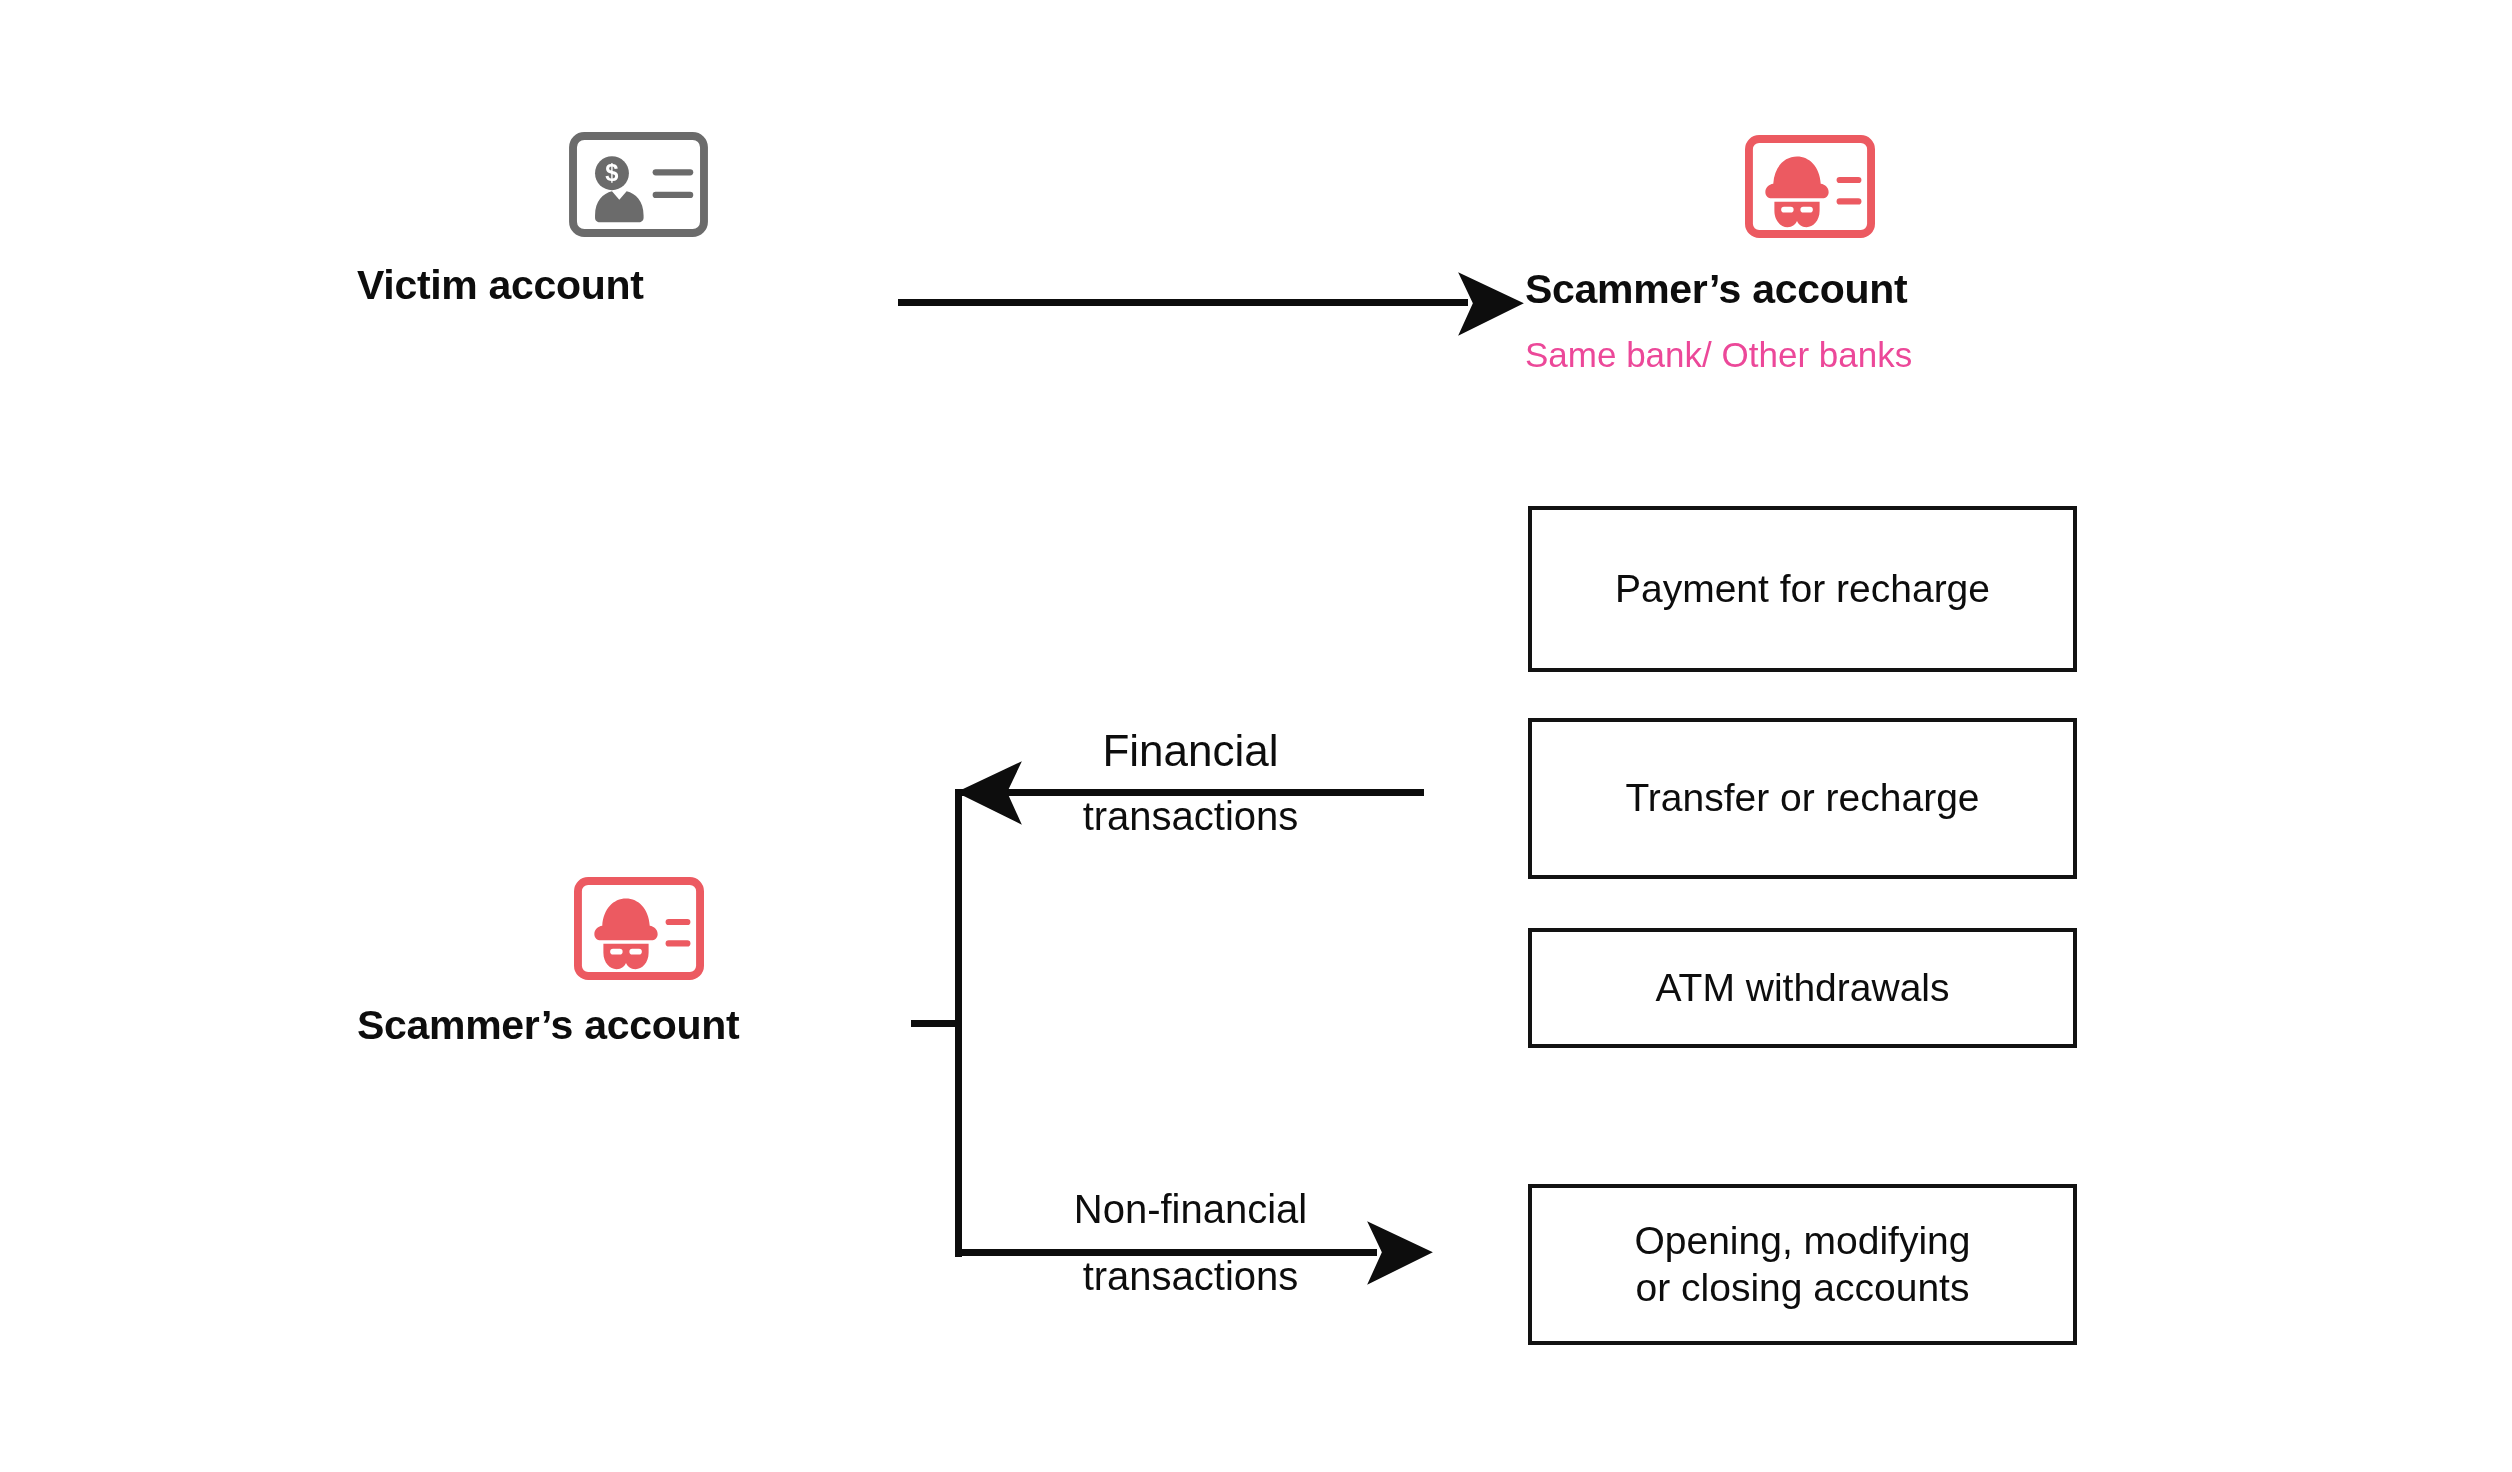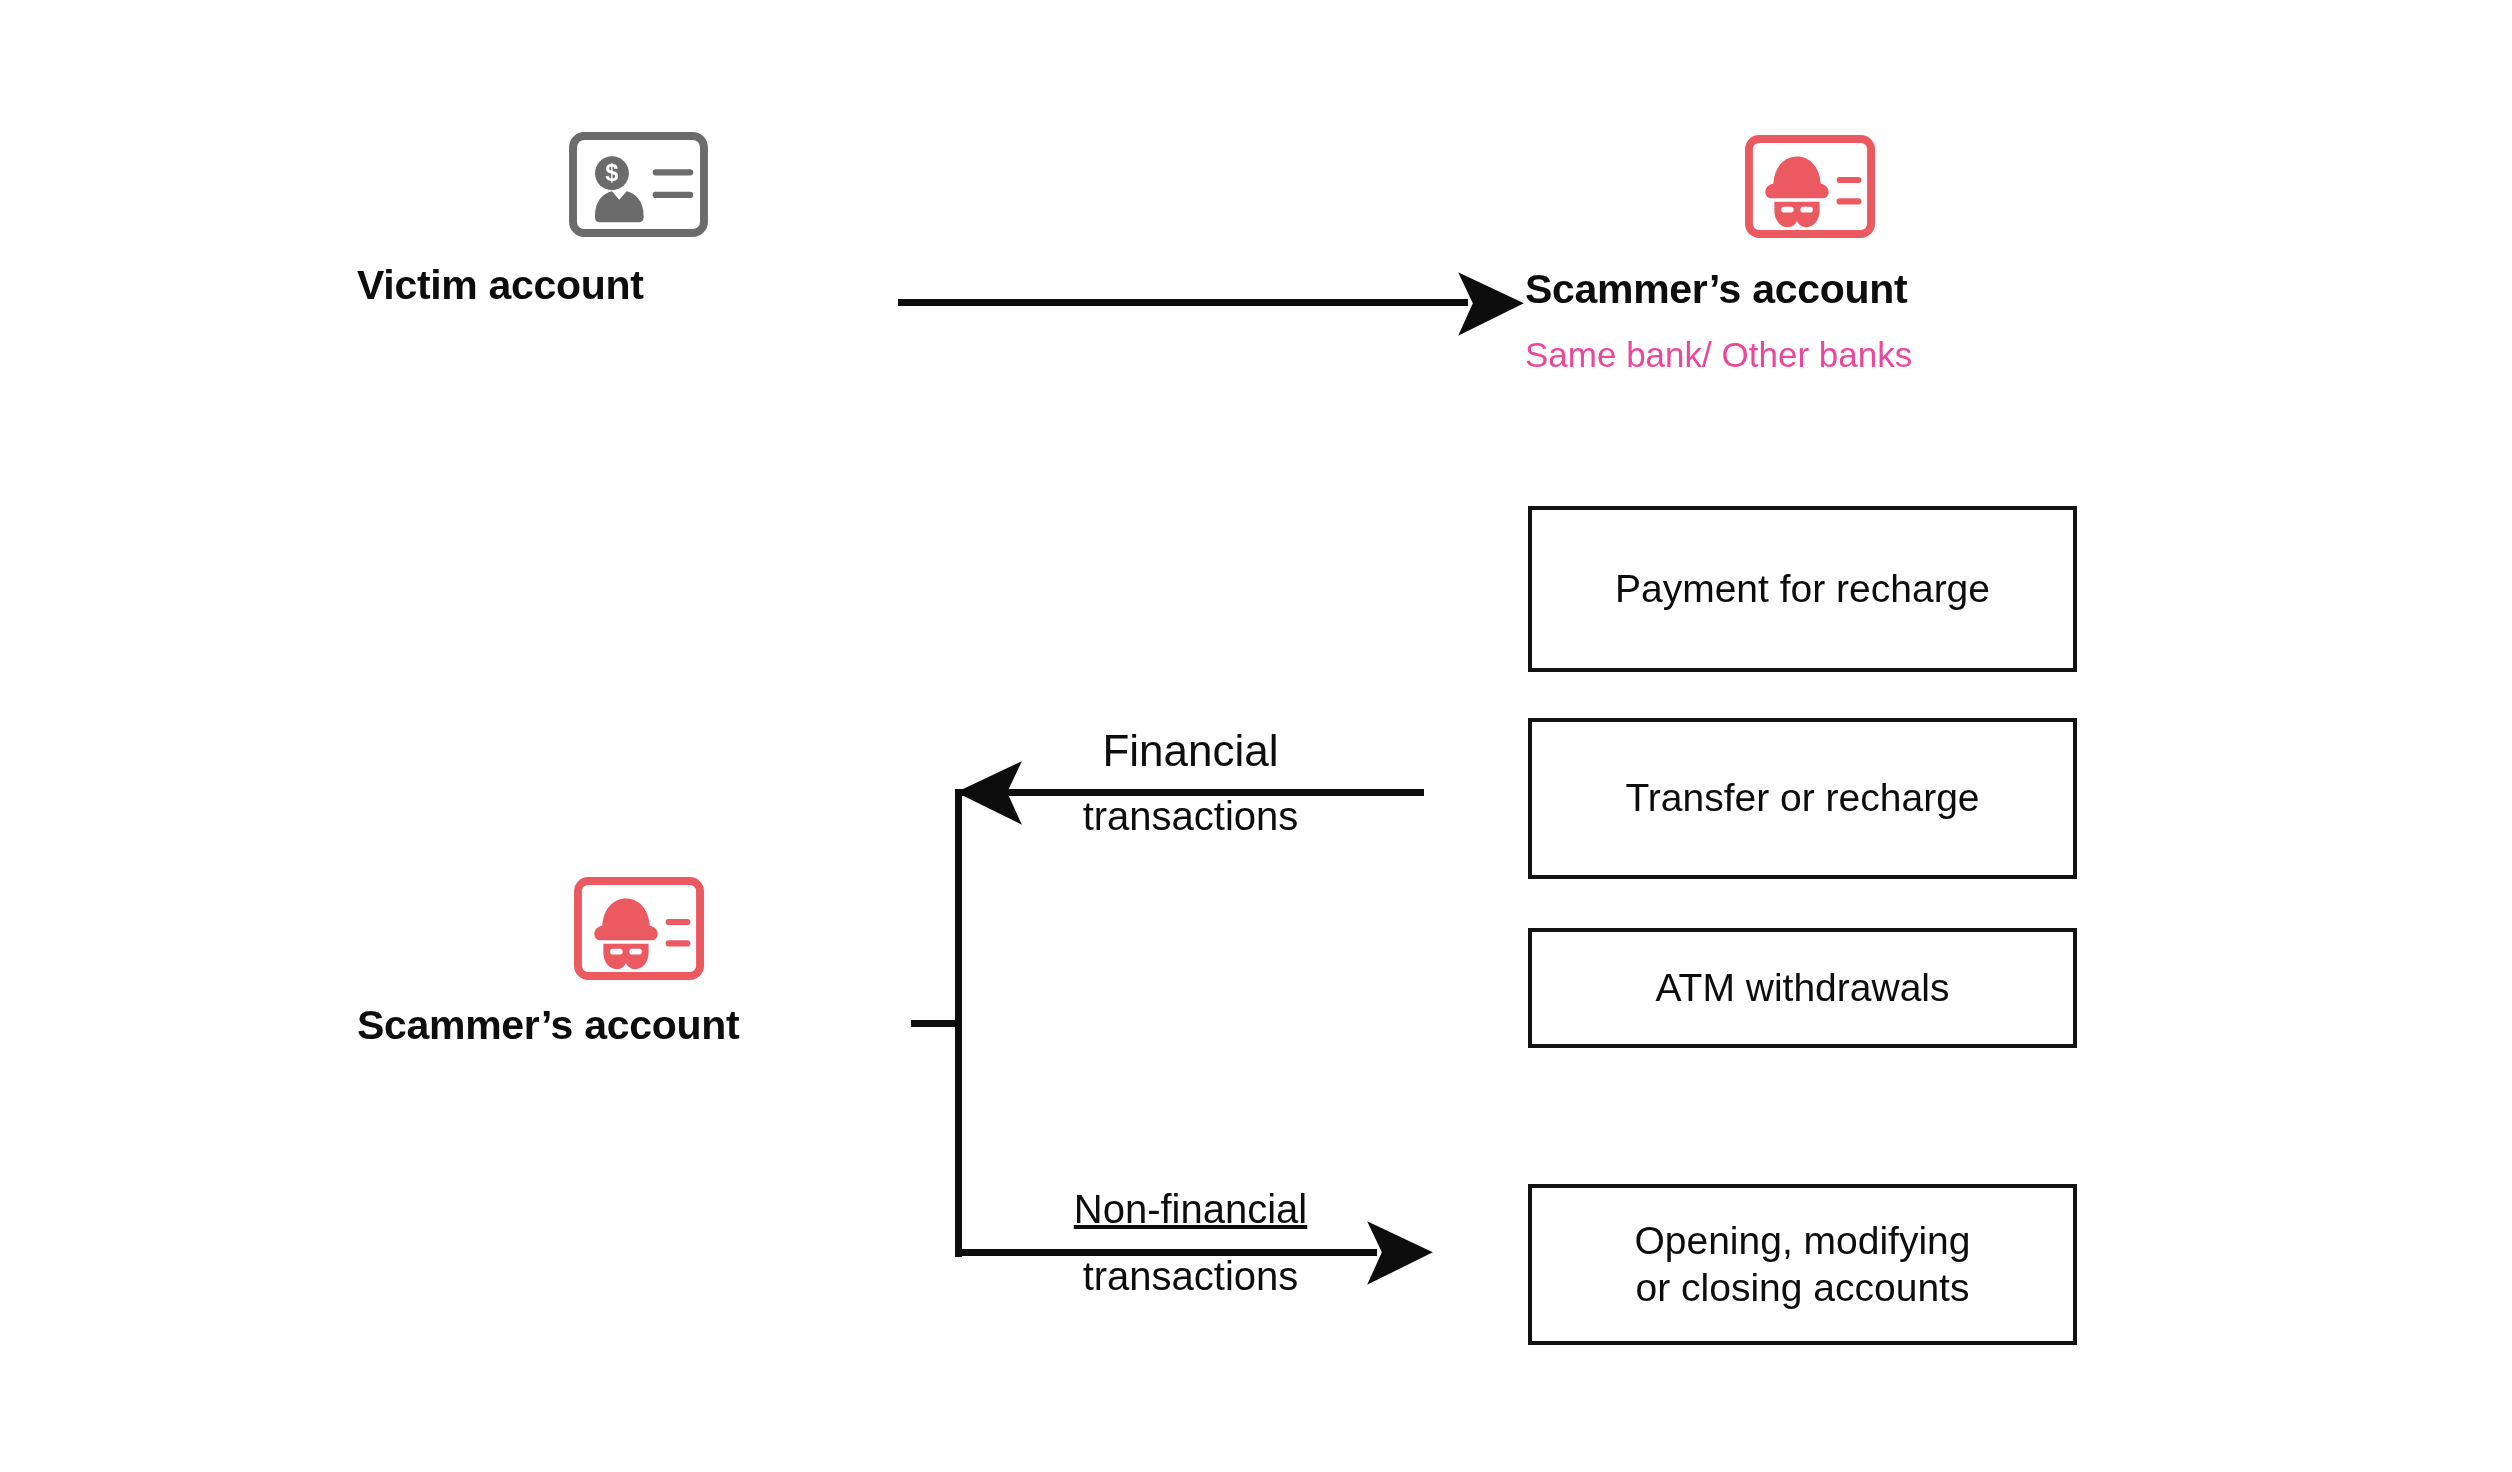--- a/index.html
+++ b/index.html
@@ -168,17 +168,17 @@
   <svg class="arrow-svg" style="left:955px; top:760px; width:68px; height:67px;" viewBox="0 0 120 118" xmlns="http://www.w3.org/2000/svg" aria-hidden="true">
     <path d="M118 2 L2 57 L118 114 L92 57 Z" fill="#0d0d0d"></path>
   </svg>
   <div class="edge-label" style="left:907px; top:727px; width:567px; font-size:44px;">Financial</div>
   <div class="edge-label" style="left:907px; top:794px; width:567px; font-size:40px;">transactions</div>
 
   <div class="hline" style="left:958px; top:1249px; width:419px; height:7.4px;"></div>
   <svg class="arrow-svg" style="left:1366px; top:1220px; width:68px; height:67px;" viewBox="0 0 120 118" xmlns="http://www.w3.org/2000/svg" aria-hidden="true">
     <path d="M2 2 L118 57 L2 114 L28 57 Z" fill="#0d0d0d"></path>
   </svg>
-  <div class="edge-label" style="left:907px; top:1187px; width:567px; font-size:40px;text-decoration:underline;">Non-financial</div>
+  <div class="edge-label" style="left:907px; top:1187px; width:567px; font-size:40px;">Non-financial</div>
   <div class="edge-label" style="left:907px; top:1254px; width:567px; font-size:40px;">transactions</div>
 
 </div>
 
 
 </body></html>

